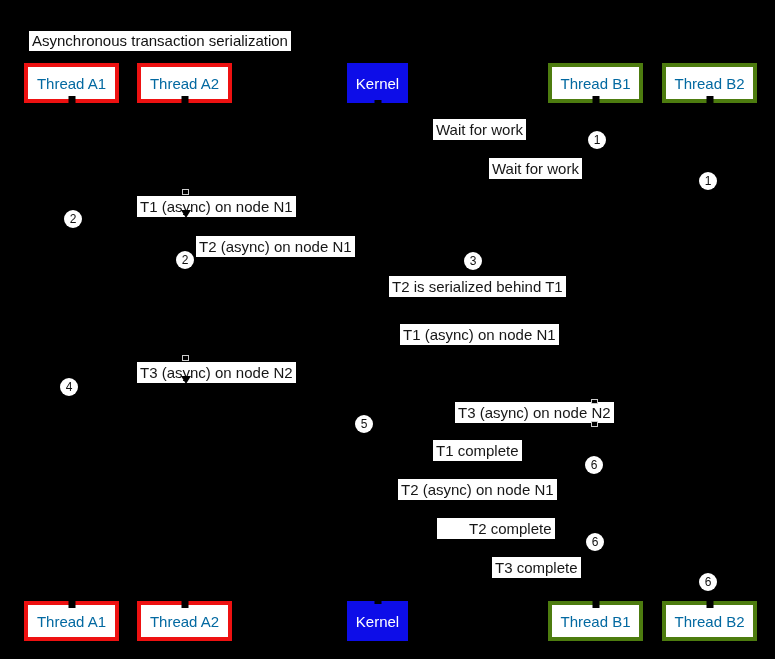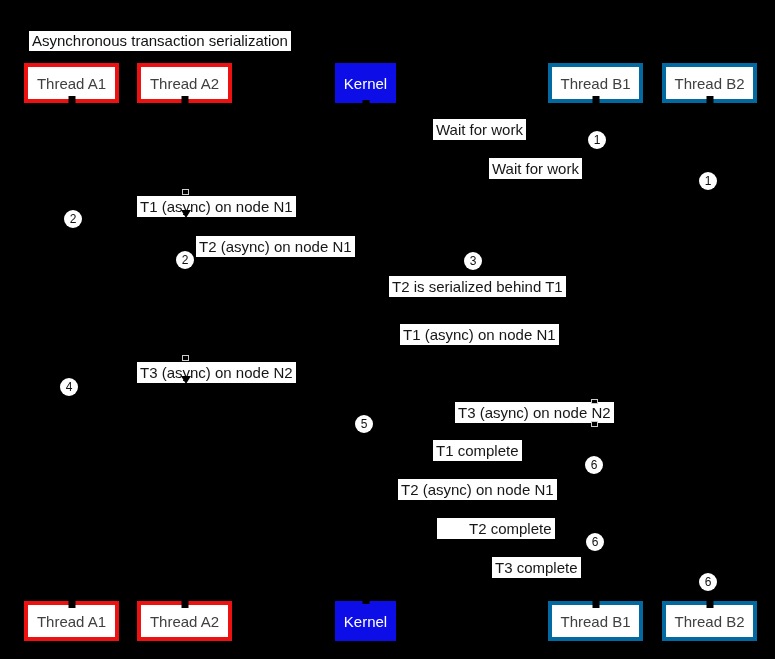--- a/index.html
+++ b/index.html
@@ -23,33 +23,34 @@
     line-height: 18px;
     padding: 1px 3px;
     white-space: nowrap;
     text-align: center;
   }
   .actor-box {
     position: absolute;
     box-sizing: border-box;
     height: 40px;
     background: #ffffff;
-    color: #404040;
+    color: #0369a1;
     font-size: 15px;
     display: flex;
     align-items: center;
     justify-content: center;
     white-space: nowrap;
   }
   .actor-red   { border: 4px solid #ee1111; }
-  .actor-blue  { border: 4px solid #0369a1; }
+  .actor-blue  { border: 4px solid #4d7c0f; }
   .actor-kernel {
     background: #0d0de8;
     color: #ffffff;
     border: none;
+    margin-left: 12px;
   }
   .lifeline-notch {
     position: absolute;
     left: 50%;
     transform: translateX(-50%);
     width: 7px;
     height: 7px;
     background: #000000;
   }
   .notch-bottom { bottom: -4px; }

